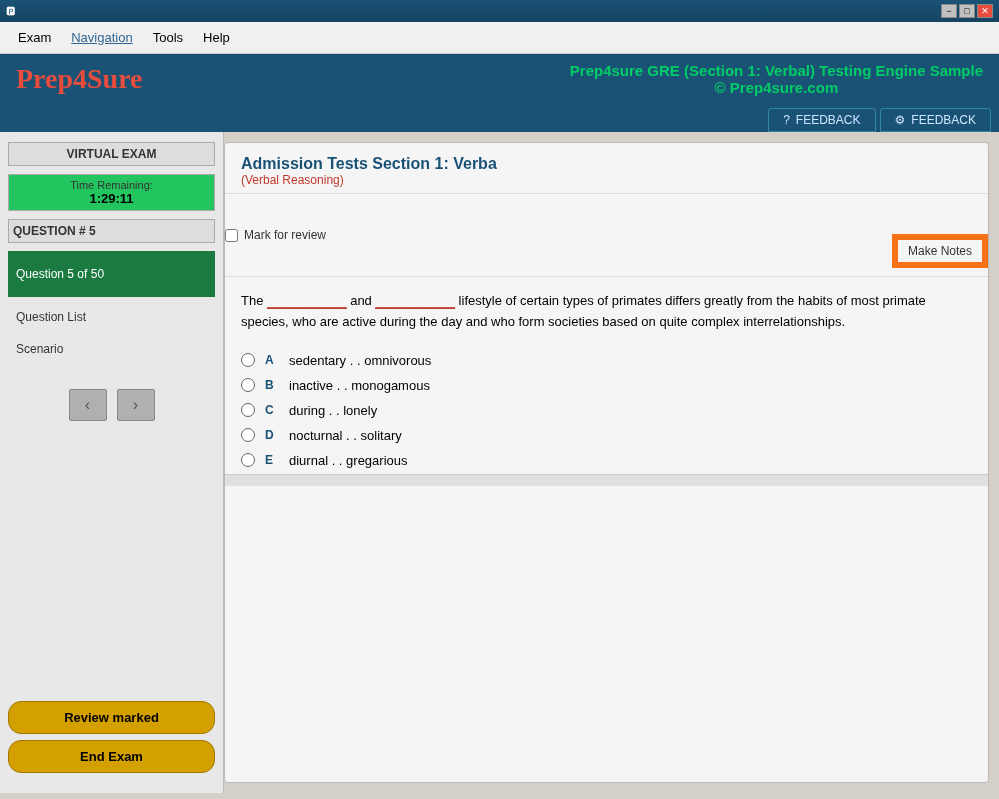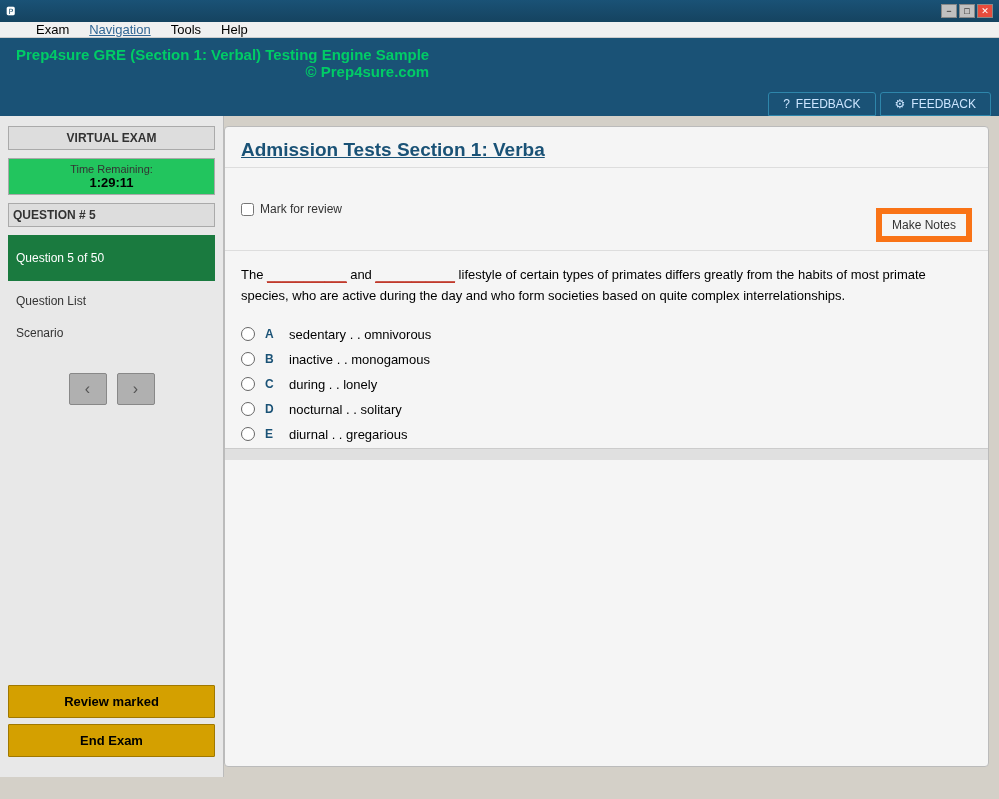--- a/index.html
+++ b/index.html
@@ -21,44 +21,44 @@
       width: 16px; height: 14px; background: #c0c0c0; border: 1px solid #888;
       cursor: pointer; font-size: 9px; display: flex; align-items: center; justify-content: center;
       color: #000;
     }
     .title-bar-btn.close { background: #e74c3c; color: white; }
 
     
     .menu-bar {
       background: #f0f0f0;
       border-bottom: 1px solid #ccc;
-      height: 16px;
-      display: flex;
-      align-items: center;
-      padding: 0 26px;
+      height: 32px;
+      display: flex;
+      align-items: center;
+      padding: 0 8px;
     }
     .menu-item {
       padding: 2px 10px;
       cursor: pointer;
       font-size: 13px;
       color: #000;
     }
     .menu-item.active { color: #316694; text-decoration: underline; }
 
     
     .header-bar {
       background: #1a5276;
       padding: 8px 16px;
       display: flex;
       align-items: center;
       justify-content: space-between;
     }
     .logo-text { font-size: 28px; font-weight: bold; color: #e8e8e8; font-family: Georgia, serif; }
     .logo-text span { color: #e74c3c; }
-    .header-title { text-align: right; color: #00cc66; font-size: 15px; font-weight: bold; }
+    .header-title { text-align: center; color: #00cc66; font-size: 15px; font-weight: bold; }
 
     
     .tab-bar {
       background: #1a5276;
       display: flex;
       justify-content: flex-end;
       padding: 4px 8px 0 8px;
       gap: 4px;
     }
     .tab-btn {
@@ -148,53 +148,52 @@
     .sidebar-bottom { margin-top: auto; display: flex; flex-direction: column; gap: 6px; padding-bottom: 10px; }
     .bottom-btn {
       background: #d4a000;
       border: 1px solid #a07800;
       color: #000;
       padding: 8px 10px;
       font-size: 13px;
       font-weight: bold;
       cursor: pointer;
       text-align: center;
-      border-radius: 1px;
+      border-radius: 13px;
     }
 
     
     .content-panel {
       flex: 1;
       background: #f5f5f5;
       margin: 10px 10px 10px 0;
       border: 1px solid #bbb;
       border-radius: 4px;
       display: flex;
       flex-direction: column;
       overflow: hidden;
     }
     .content-header {
       padding: 12px 16px 6px 16px;
       border-bottom: 1px solid #ddd;
     }
     .content-title {
-      font-size: 19px;
+      font-size: 16px;
       font-weight: bold;
       color: #1a5276;
-      text-decoration: underline;
     }
     .content-subtitle {
       font-size: 12px;
       color: #c0392b;
     }
     .review-bar {
       display: flex;
       align-items: center;
       justify-content: space-between;
-      padding: 8px 16px;
+      padding: 8px 0;
       border-bottom: 1px solid #ddd;
     }
     .mark-review-label {
       display: flex; align-items: center; gap: 6px;
       font-size: 12px;
       color: #333;
     }
     .make-notes-btn {
       background: #f5f5f5;
       border: 6px solid #f97316;
@@ -262,20 +261,23 @@
 </div>
 
 <div class="menu-bar">
   <span class="menu-item">Exam</span>
   <span class="menu-item active">Navigation</span>
   <span class="menu-item">Tools</span>
   <span class="menu-item">Help</span>
 </div>
 
 <div class="header-bar">
+  <div class="logo-text">
+    <span>Prep</span><span style="color:#e74c3c;">4</span><span>Sure</span>
+  </div>
   <div class="header-title">
     <div>Prep4sure GRE (Section 1: Verbal) Testing Engine Sample</div>
     <div>© Prep4sure.com</div>
   </div>
 </div>
 
 <div class="tab-bar">
   <div class="tab-btn">
     <span>?</span>
     <span>FEEDBACK</span>
@@ -306,20 +308,21 @@
 
     <div class="sidebar-bottom">
       <div class="bottom-btn">Review marked</div>
       <div class="bottom-btn">End Exam</div>
     </div>
   </div>
 
   <div class="content-panel">
     <div class="content-header">
       <div class="content-title">Admission Tests Section 1: Verba</div>
+      <div class="content-subtitle">(Verbal Reasoning)</div>
     </div>
 
     <div class="review-bar">
       <label class="mark-review-label">
         <input type="checkbox" style="">
         <span>Mark for review</span>
       </label>
       <button class="make-notes-btn">Make Notes</button>
     </div>
 

